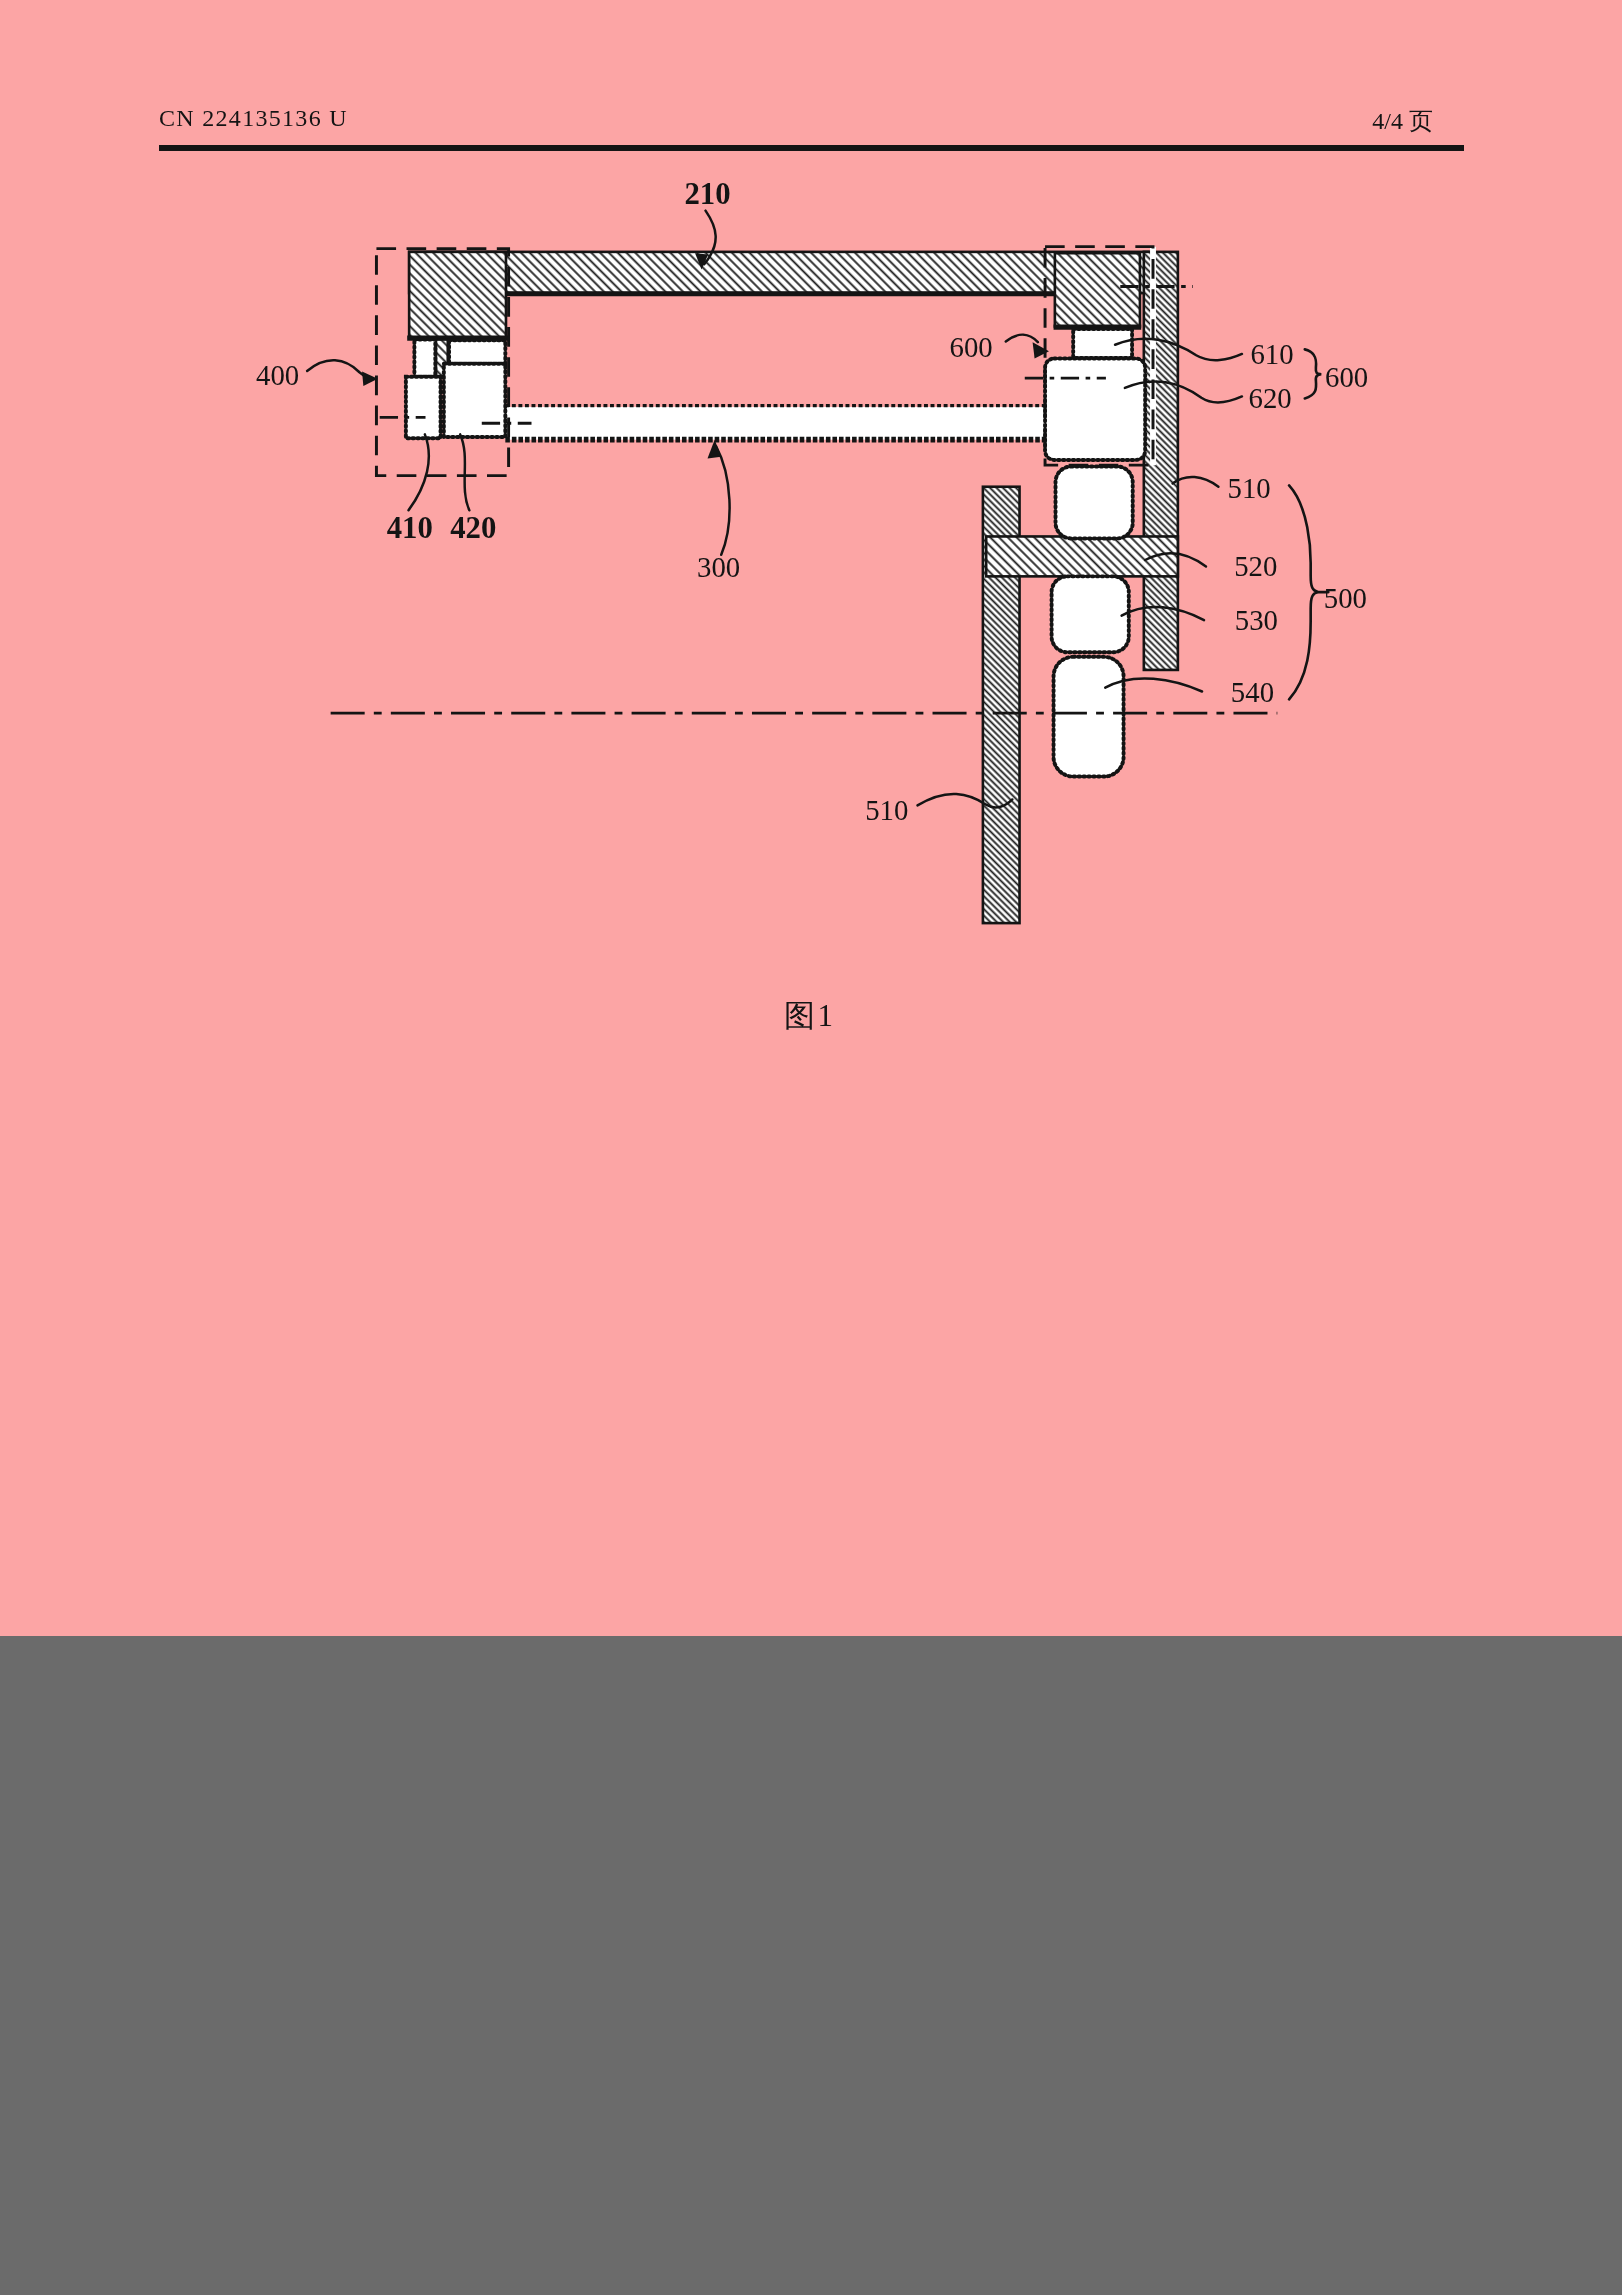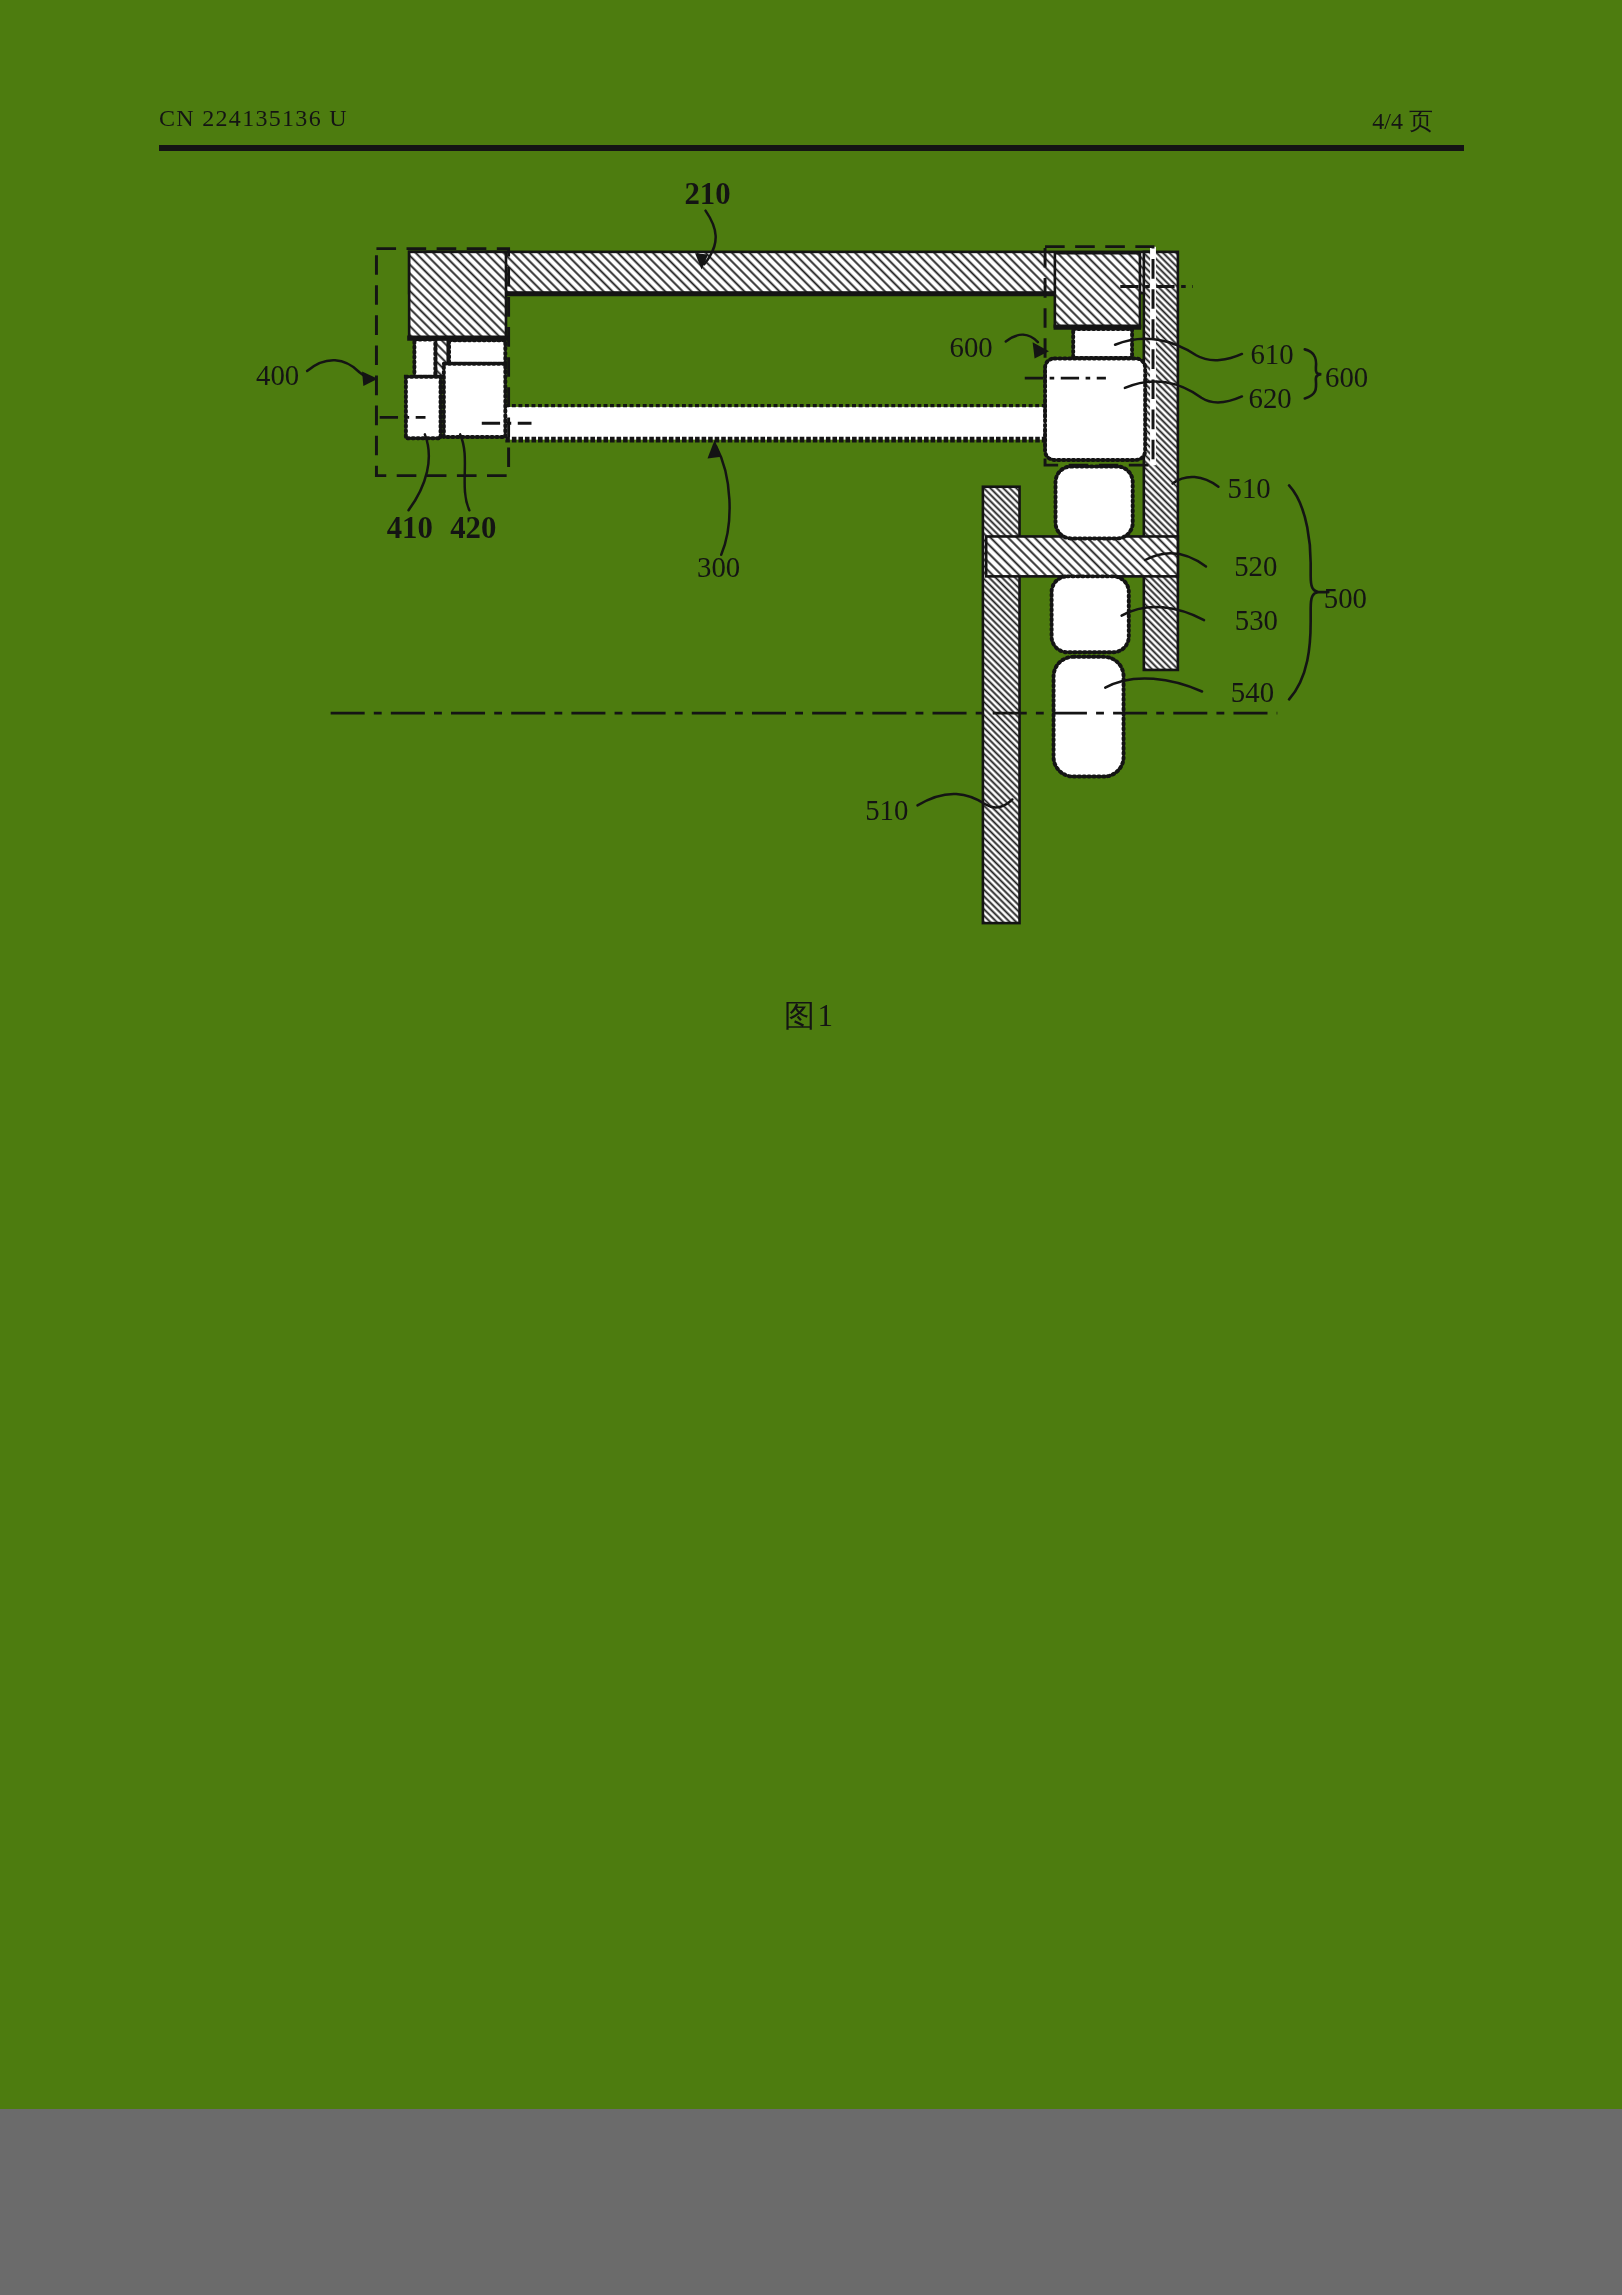--- a/index.html
+++ b/index.html
@@ -1,19 +1,19 @@
 <!DOCTYPE html>
 <html style="font-size:10.5px"><head>
 <meta charset="utf-8">
 <style>
   html,body{margin:0;padding:0;background:#6b6b6b;}
   .page{
     position:relative;
-    width:1623px;height:2109px;
-    background:#4d7c0f;
+    width:1623px;height:1636px;
+    background:#fca5a5;
     font-family:"Liberation Serif","DejaVu Serif",serif;
     color:#141414;
     overflow:hidden;
   }
   .hdr-doc{
     position:absolute;left:159px;top:105px;
     font-size:24px;letter-spacing:1.3px;white-space:nowrap;
   }
   .hdr-title{
     position:absolute;left:636px;top:93px;

